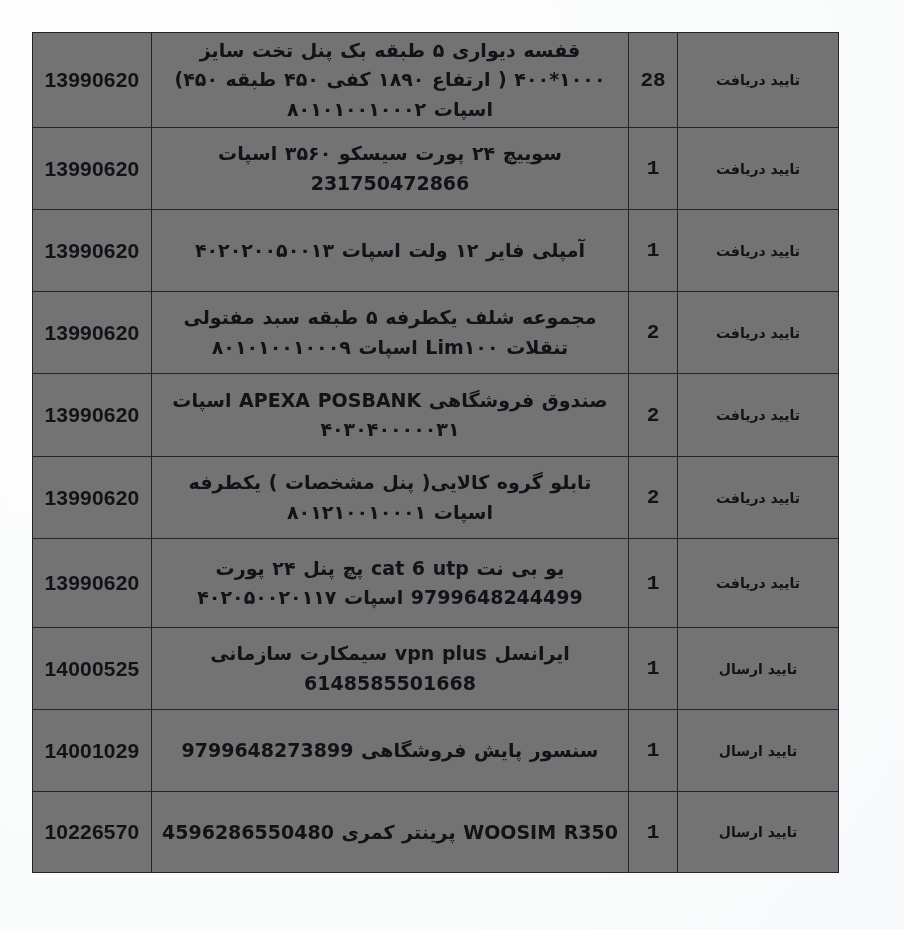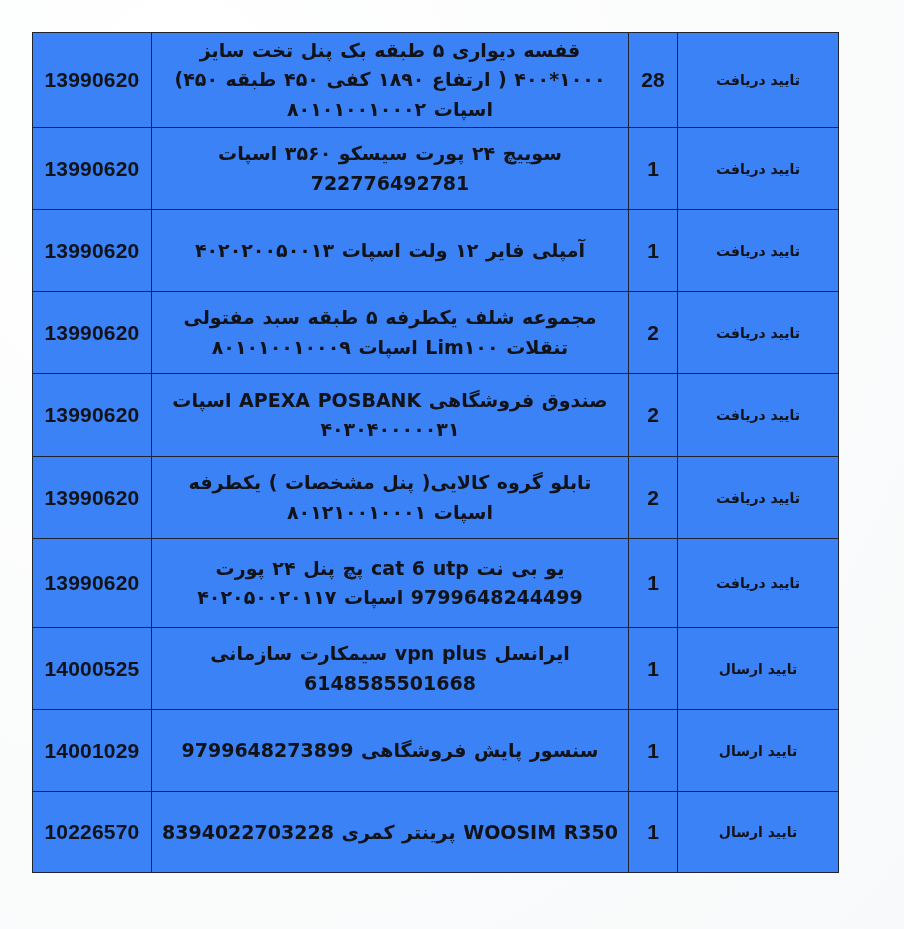--- a/index.html
+++ b/index.html
@@ -36,38 +36,38 @@
     border-collapse: collapse;
     table-layout: fixed;
     background: #fdfefe;
   }
   table.doc-table td {
     border: 1.7px solid #20242e;
     padding: 3px 7px;
     text-align: center;
     vertical-align: middle;
     color: #111318;
-    background: #3b82f6;
+    background: #737373;
   }
   
   col.c-status { width: 161px; }
   col.c-qty    { width: 49px;  }
   col.c-desc   { width: 477px; }
   col.c-num    { width: 119px; }
 
   td.status-cell {
     font-size: 14px;
     font-weight: bold;
     letter-spacing: 0px;
     direction: rtl;
   }
   td.qty-cell {
     font-size: 21px;
     font-weight: bold;
-    font-family: Liberation Sans, sans-serif;
+    font-family: Liberation Mono, monospace;
     direction: ltr;
   }
   td.desc-cell {
     font-size: 19px;
     font-weight: bold;
     line-height: 1.55;
     direction: rtl;
     text-align: center;
     padding-left: 10px;
     padding-right: 10px;
@@ -110,21 +110,21 @@
       <tr class="r1">
         <td class="status-cell">تایید دریافت</td>
         <td class="qty-cell">28</td>
         <td class="desc-cell">قفسه دیواری ۵ طبقه بک پنل تخت سایز ۱۰۰۰*۴۰۰ ( ارتفاع ۱۸۹۰ کفی ۴۵۰ طبقه ۴۵۰) اسپات ۸۰۱۰۱۰۰۱۰۰۰۲</td>
         <td class="num-cell">13990620</td>
       </tr>
 
       <tr class="r2">
         <td class="status-cell">تایید دریافت</td>
         <td class="qty-cell">1</td>
-        <td class="desc-cell">سوییچ ۲۴ پورت سیسکو ۳۵۶۰ اسپات 722776492781</td>
+        <td class="desc-cell">سوییچ ۲۴ پورت سیسکو ۳۵۶۰ اسپات 231750472866</td>
         <td class="num-cell">13990620</td>
       </tr>
 
       <tr class="r3">
         <td class="status-cell">تایید دریافت</td>
         <td class="qty-cell">1</td>
         <td class="desc-cell">آمپلی فایر ۱۲ ولت اسپات ۴۰۲۰۲۰۰۵۰۰۱۳</td>
         <td class="num-cell">13990620</td>
       </tr>
 
@@ -166,19 +166,19 @@
       <tr class="r9">
         <td class="status-cell">تایید ارسال</td>
         <td class="qty-cell">1</td>
         <td class="desc-cell">سنسور پایش فروشگاهی 9799648273899</td>
         <td class="num-cell">14001029</td>
       </tr>
 
       <tr class="r10">
         <td class="status-cell">تایید ارسال</td>
         <td class="qty-cell">1</td>
-        <td class="desc-cell">WOOSIM R350 پرینتر کمری 8394022703228</td>
+        <td class="desc-cell">WOOSIM R350 پرینتر کمری 4596286550480</td>
         <td class="num-cell">10226570</td>
       </tr>
 
     </tbody>
   </table>
 </div>
 
 </body></html>

